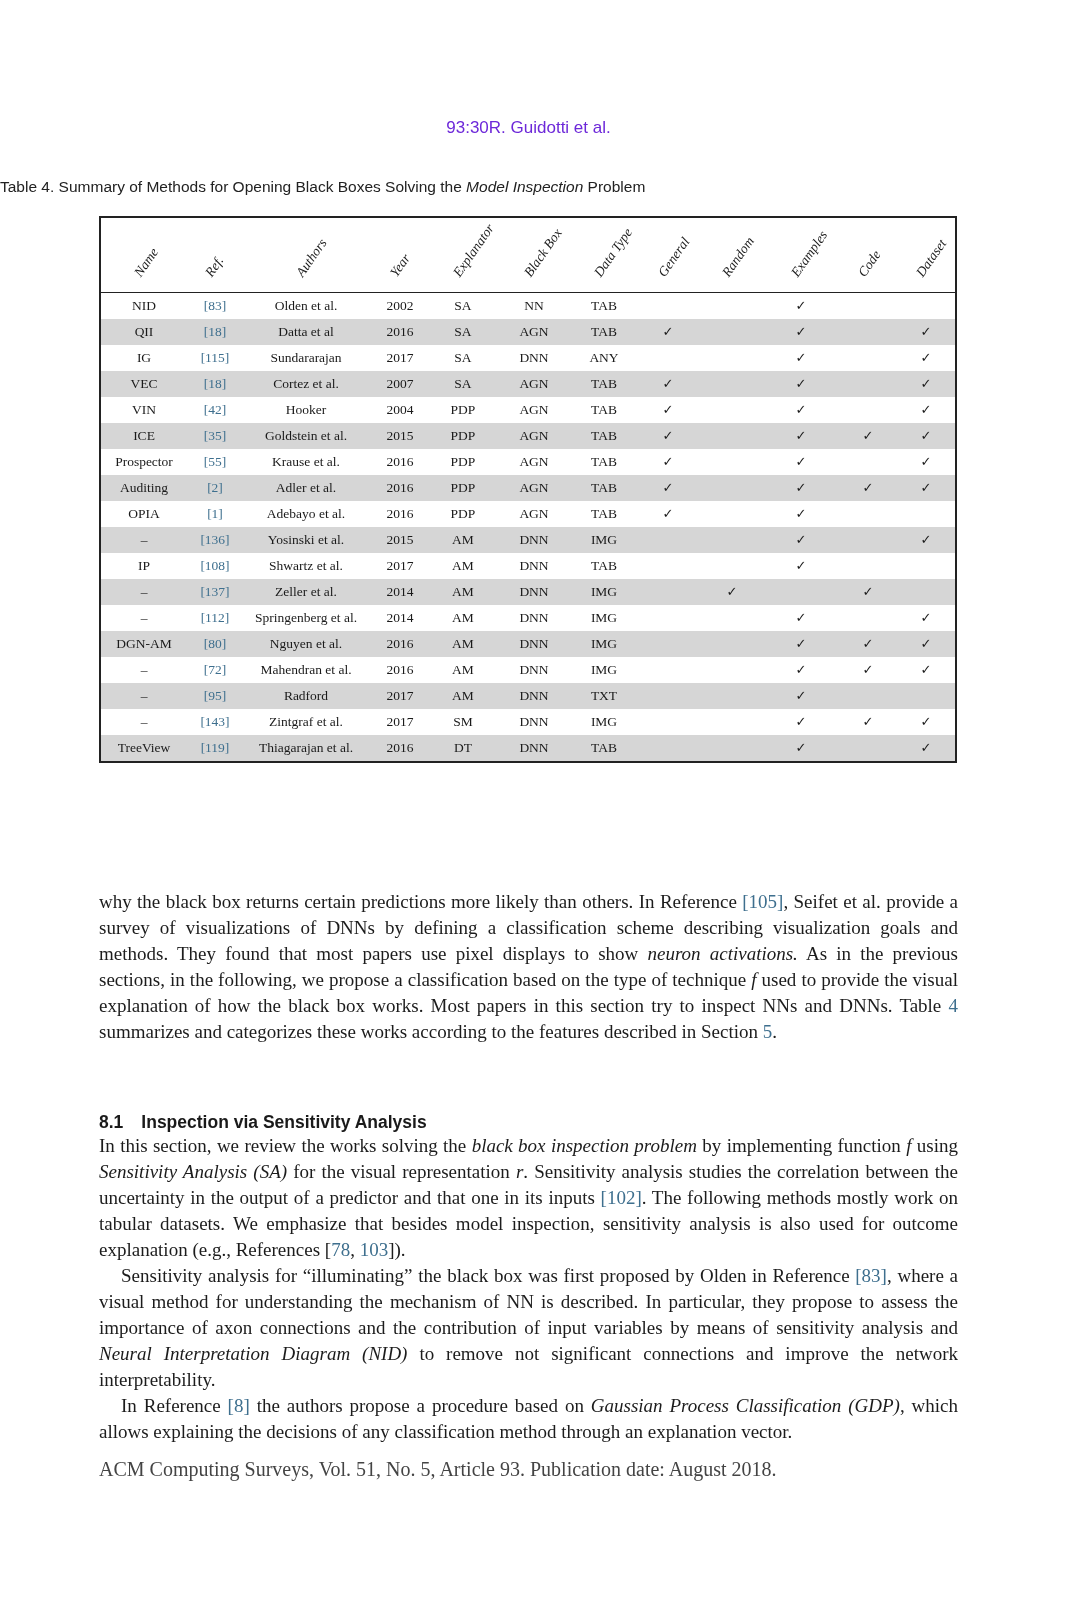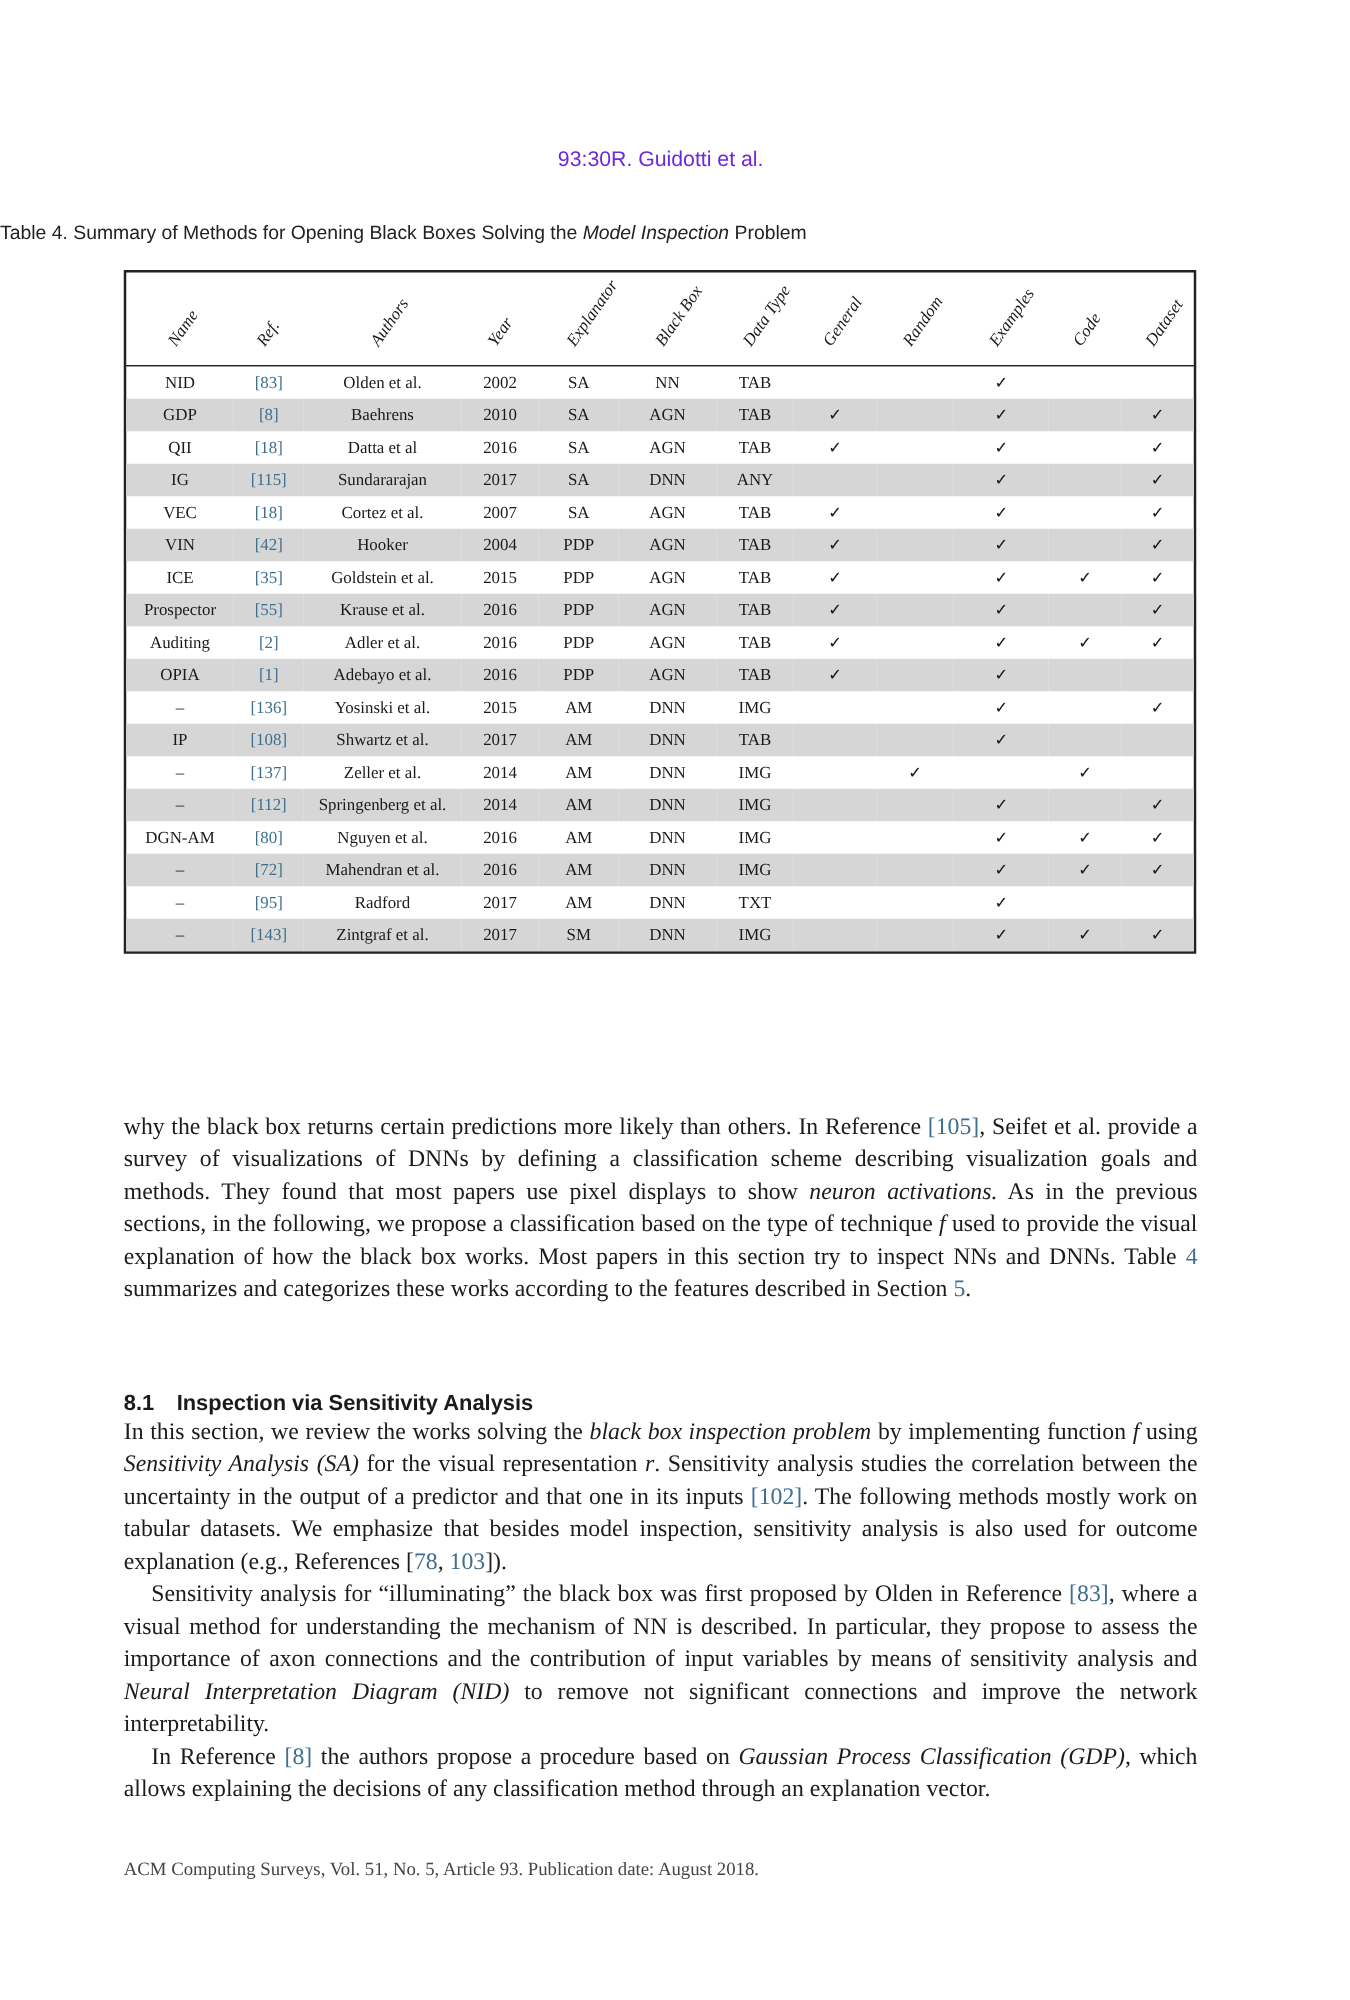--- a/index.html
+++ b/index.html
@@ -15,21 +15,21 @@
   tbody tr:nth-child(even) td { background: #d6d6d6; }
   .ref { color: #3e6f8e; }
   .check { font-family: "DejaVu Sans", sans-serif; font-size: 13px; }
   .body-text { position: absolute; left: 99px; width: 859px; font-size: 19px; line-height: 26px; text-align: justify; color: #1c1c1c; margin-top: 19px; }
   .body-text p { margin: 0; }
   .body-text .indent { text-indent: 22px; }
   .body-text i { font-style: italic; }
   .link { color: #3e6f8e; }
   .section-heading { position: absolute; top: 1112px; left: 99px; font-family: "Liberation Sans", "DejaVu Sans", sans-serif; font-weight: bold; font-size: 17.5px; }
   .section-heading .num { margin-right: 18px; }
-  .footer { position: absolute; top: 1458px; left: 99px; font-size: 15px; color: #444; margin-top: 30px; }
+  .footer { position: absolute; top: 1458px; left: 99px; font-size: 20px; color: #444; }
 </style>
 </head>
 <body>
 
 <div class="running-head">
   <span>93:30</span>
   <span>R. Guidotti et al.</span>
 </div>
 
 <div class="caption">
@@ -101,34 +101,20 @@
           <td>SA</td>
           <td>NN</td>
           <td>TAB</td>
           <td></td>
           <td></td>
           <td><span class="check">✓</span></td>
           <td></td>
           <td></td>
         </tr>
         <tr>
-          <td>GDP</td>
-          <td class="ref">[8]</td>
-          <td>Baehrens</td>
-          <td>2010</td>
-          <td>SA</td>
-          <td>AGN</td>
-          <td>TAB</td>
-          <td><span class="check">✓</span></td>
-          <td></td>
-          <td><span class="check">✓</span></td>
-          <td></td>
-          <td><span class="check">✓</span></td>
-        </tr>
-        <tr>
           <td>QII</td>
           <td class="ref">[18]</td>
           <td>Datta et al</td>
           <td>2016</td>
           <td>SA</td>
           <td>AGN</td>
           <td>TAB</td>
           <td><span class="check">✓</span></td>
           <td></td>
           <td><span class="check">✓</span></td>
@@ -336,20 +322,34 @@
           <td class="ref">[143]</td>
           <td>Zintgraf et al.</td>
           <td>2017</td>
           <td>SM</td>
           <td>DNN</td>
           <td>IMG</td>
           <td></td>
           <td></td>
           <td><span class="check">✓</span></td>
           <td><span class="check">✓</span></td>
+          <td><span class="check">✓</span></td>
+        </tr>
+        <tr>
+          <td>TreeView</td>
+          <td class="ref">[119]</td>
+          <td>Thiagarajan et al.</td>
+          <td>2016</td>
+          <td>DT</td>
+          <td>DNN</td>
+          <td>TAB</td>
+          <td></td>
+          <td></td>
+          <td><span class="check">✓</span></td>
+          <td></td>
           <td><span class="check">✓</span></td>
         </tr>
       </tbody>
   </table>
 </div>
 
 <div class="body-text" style="top:870px;">
   <p>
     <span>why the black box returns certain predictions more likely than others. In Reference </span><span class="link">[105]</span><span>, Seifet et al. provide a survey of visualizations of DNNs by defining a classification scheme describing visualization goals and methods. They found that most papers use pixel displays to show </span><i>neuron activations.</i><span> As in the previous sections, in the following, we propose a classification based on the type of technique </span><i>f</i><span> used to provide the visual explanation of how the black box works. Most papers in this section try to inspect NNs and DNNs. Table </span><span class="link">4</span><span> summarizes and categorizes these works according to the features described in Section </span><span class="link">5</span><span>.</span>
   </p>

